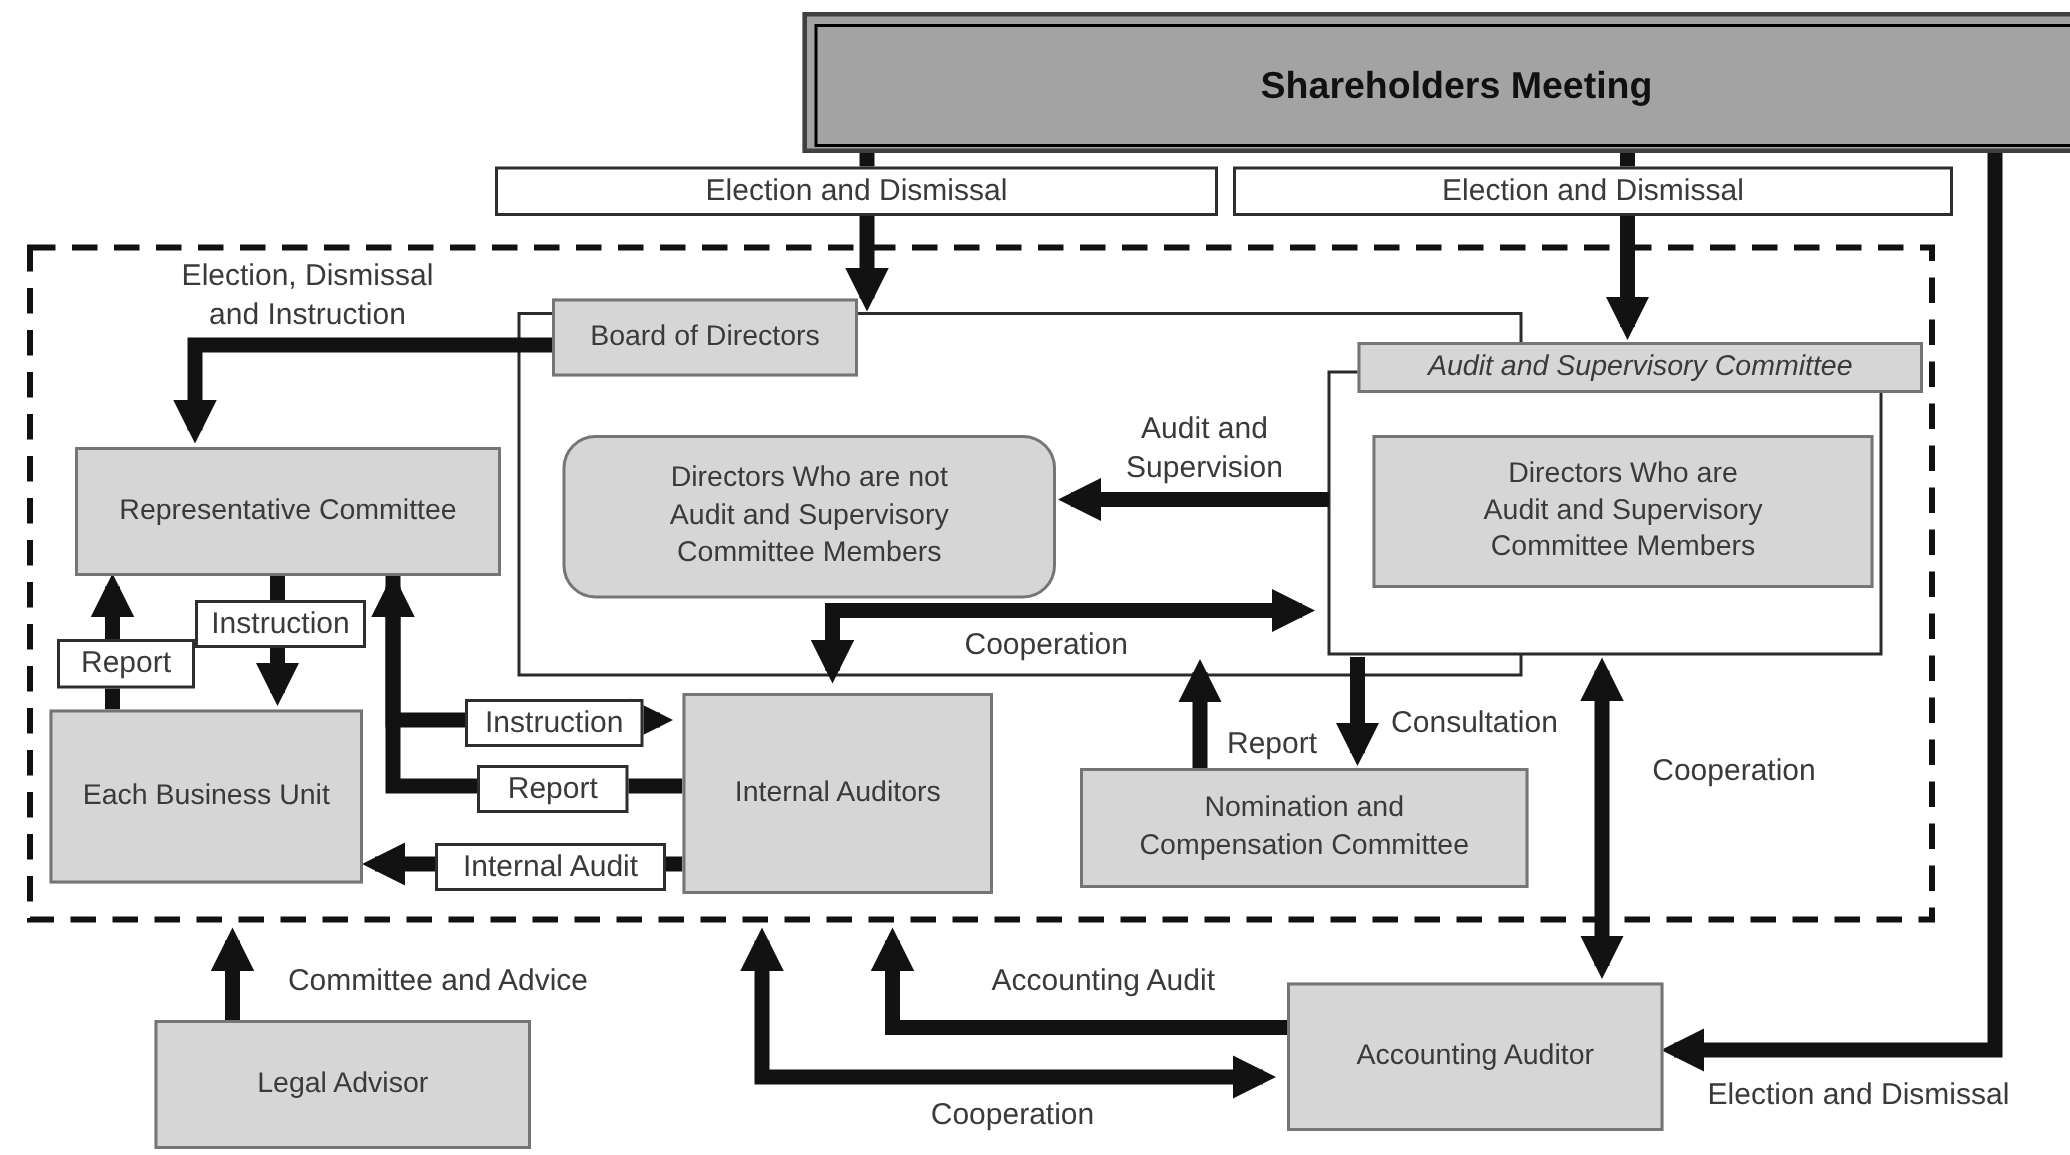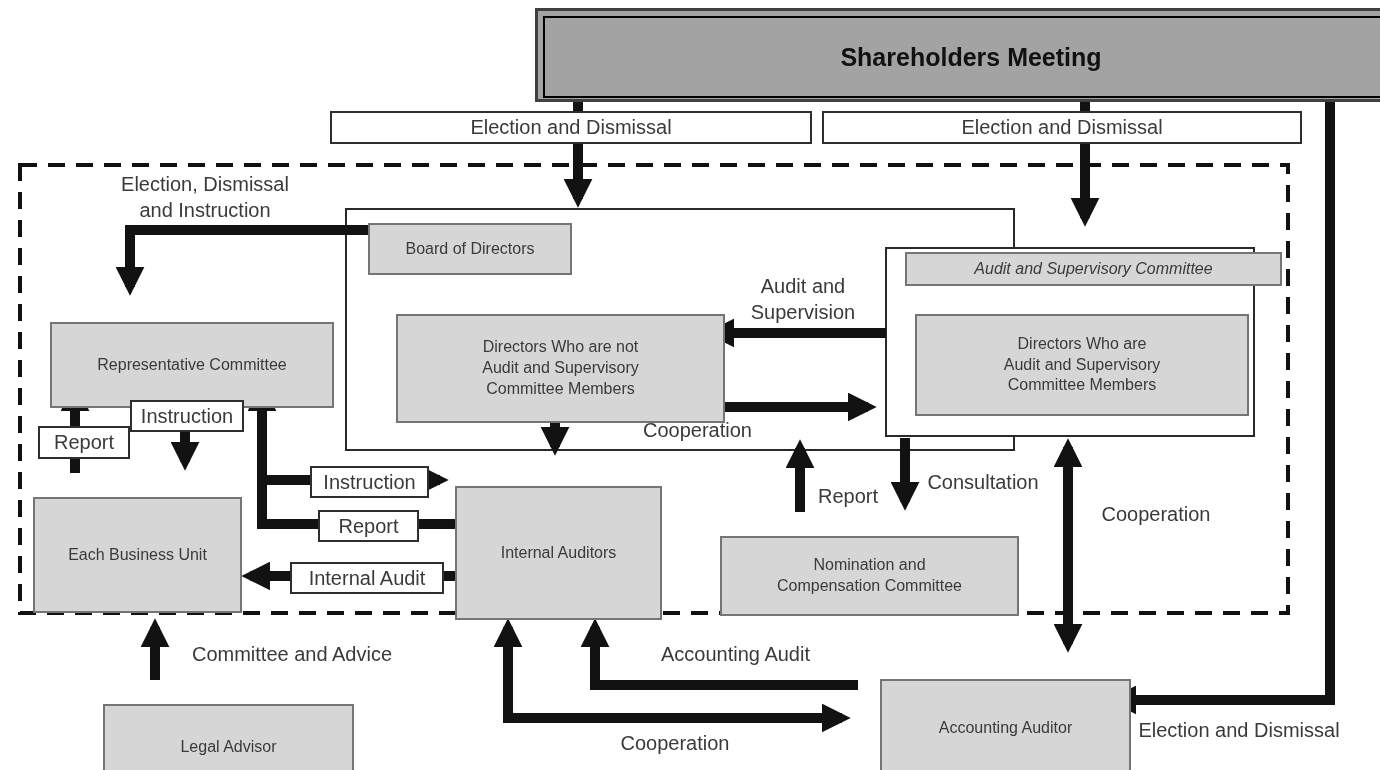--- a/index.html
+++ b/index.html
@@ -4,57 +4,57 @@
 <style>
   html,body{margin:0;padding:0;background:#fff;}
   body{font-family:"Liberation Sans","DejaVu Sans",sans-serif;color:#3a3a3a;}
   #stage{position:relative;width:1380px;height:770px;background:#fff;overflow:hidden;}
   .abs{position:absolute;}
   #wires{position:absolute;left:0;top:0;}
   .arrow{fill:none;stroke:#121212;stroke-width:10;}
   .frame{fill:#ffffff;stroke:#2a2a2a;stroke-width:2;}
   .dashed{fill:none;stroke:#111111;stroke-width:4;stroke-dasharray:17 11;}
   .gray-box{background:#d6d6d6;border:2px solid #757575;display:flex;align-items:center;justify-content:center;
-            text-align:center;font-size:16px;line-height:1.3;white-space:pre-line;color:#3a3a3a;margin-top:24px;}
+            text-align:center;font-size:19px;line-height:1.3;white-space:pre-line;color:#3a3a3a;}
   .white-label{background:#ffffff;border:2px solid #2e2e2e;display:flex;align-items:center;justify-content:center;
             text-align:center;font-size:20px;color:#3a3a3a;}
   .plain{display:flex;align-items:center;justify-content:center;text-align:center;font-size:20px;line-height:1.3;
             white-space:pre-line;color:#3a3a3a;}
 
   #sm{left:510px;top:8px;width:852px;height:78px;border:3px solid #404040;background:#a3a3a3;padding:5px;margin-left:25px;}
   #sm-inner{width:100%;height:100%;border:2px solid #000;display:flex;align-items:center;justify-content:center;
             font-size:25px;font-weight:bold;color:#111;}
 
   #ed-left{left:330px;top:111px;width:478px;height:29px;}
   #ed-right{left:822px;top:111px;width:476px;height:29px;}
   #eds-text{left:95px;top:170px;width:220px;height:54px;}
   #bod{left:368px;top:199px;width:200px;height:48px;}
   #asc-header{left:905px;top:228px;width:373px;height:30px;font-style:italic;}
-  #dna{left:396px;top:290px;width:325px;height:105px;}
+  #dna{left:375px;top:290px;width:325px;height:105px;border-radius:22px;}
   #da{left:915px;top:290px;width:330px;height:98px;}
   #aas-text{left:733px;top:270px;width:140px;height:58px;}
   #repdir{left:50px;top:298px;width:280px;height:82px;}
   #instr-upper{left:130px;top:400px;width:110px;height:28px;}
   #report-upper{left:38px;top:426px;width:88px;height:29px;}
   #ebu{left:33px;top:473px;width:205px;height:112px;}
   #instr-mid{left:310px;top:466px;width:115px;height:28px;}
   #report-mid{left:318px;top:510px;width:97px;height:28px;}
   #ia-label{left:290px;top:562px;width:150px;height:28px;}
   #ia{left:455px;top:462px;width:203px;height:130px;}
   #coop-mid{left:615px;top:416px;width:165px;height:28px;}
   #report-nom{left:806px;top:482px;width:84px;height:28px;}
   #consult{left:918px;top:468px;width:130px;height:28px;}
   #nom{left:720px;top:512px;width:295px;height:76px;}
   #coop-right{left:1086px;top:500px;width:140px;height:28px;}
   #guidance{left:172px;top:640px;width:240px;height:28px;}
   #aa-text{left:638px;top:640px;width:195px;height:28px;}
   #coop-bottom{left:605px;top:729px;width:140px;height:28px;}
   #ed-bottom{left:1110px;top:716px;width:258px;height:28px;}
   #legal{left:103px;top:680px;width:247px;height:82px;}
-  #acct{left:880px;top:655px;width:247px;height:95px;}
+  #acct{left:858px;top:655px;width:247px;height:95px;}
 </style>
 </head>
 <body>
 
 <div id="stage">
 
   <svg id="wires" width="1380" height="770" viewBox="0 0 1380 770">
     <defs>
       <marker id="ah" viewBox="0 0 10 10" refX="7" refY="5" markerWidth="2.9" markerHeight="2.9" orient="auto-start-reverse">
         <path d="M0,0 L10,5 L0,10 Z" fill="#121212"></path>

